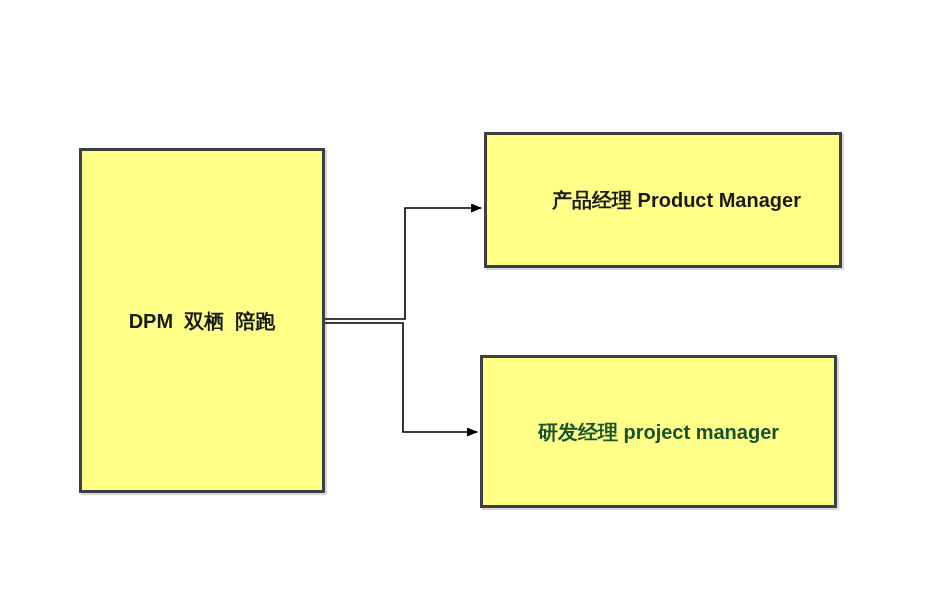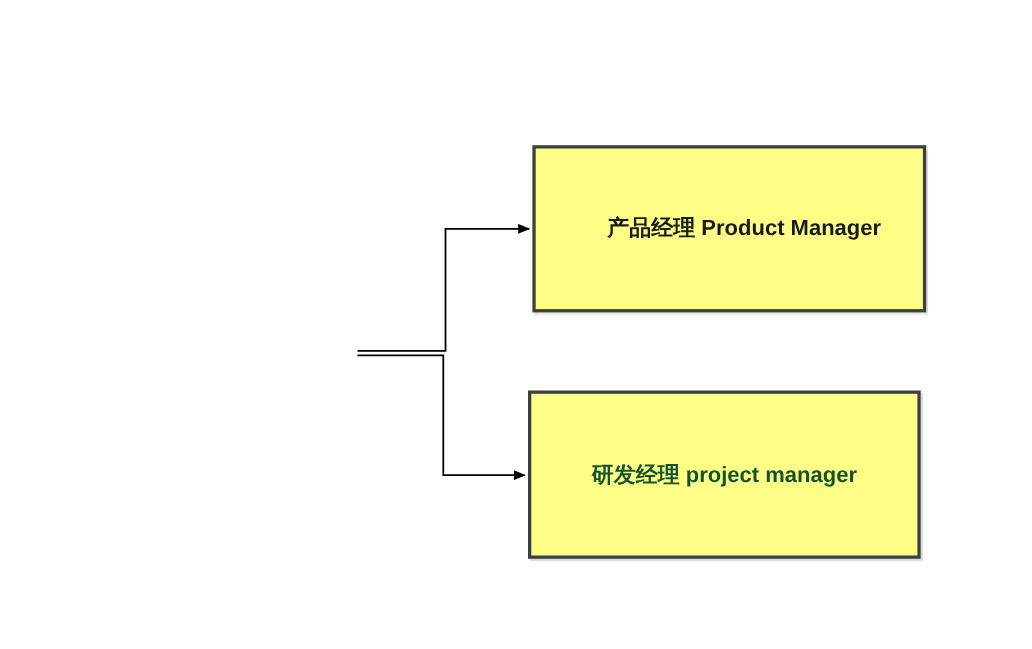--- a/index.html
+++ b/index.html
@@ -58,22 +58,25 @@
       <marker id="arrowhead" markerWidth="11" markerHeight="9" refX="10" refY="4.5" orient="auto" markerUnits="userSpaceOnUse">
         <path d="M0,0 L11,4.5 L0,9 Z" fill="#000000"></path>
       </marker>
     </defs>
     <g id="edge-group">
         <polyline points="325,319 405,319 405,208 481,208" class="edge-line" stroke="#000000" marker-end="url(#arrowhead)"></polyline>
         <polyline points="325,323 403,323 403,432 477,432" class="edge-line" stroke="#000000" marker-end="url(#arrowhead)"></polyline>
       </g>
   </svg>
 
+  <div class="node" style="left: 79px; top: 148px; width: 246px; height: 345px; background: rgb(255, 255, 136); border-color: rgb(58, 64, 69);">
+    <span class="node-label" style="color: rgb(26, 26, 26);">DPM  双栖  陪跑</span>
+  </div>
 
-  <div class="node" style="left: 484px; top: 132px; width: 358px; height: 152px; background: rgb(255, 255, 136); border-color: rgb(58, 64, 69); padding-left: 27px;">
+  <div class="node" style="left: 484px; top: 132px; width: 358px; height: 136px; background: rgb(255, 255, 136); border-color: rgb(58, 64, 69); padding-left: 27px;">
     <span class="node-label" style="color: rgb(26, 26, 26);">产品经理 Product Manager</span>
   </div>
 
   <div class="node" style="left: 480px; top: 355px; width: 357px; height: 153px; background: rgb(255, 255, 136); border-color: rgb(58, 64, 69);">
     <span class="node-label" style="color: #14532d;">研发经理 project manager</span>
   </div>
 
 </div>
 
 </body></html>

